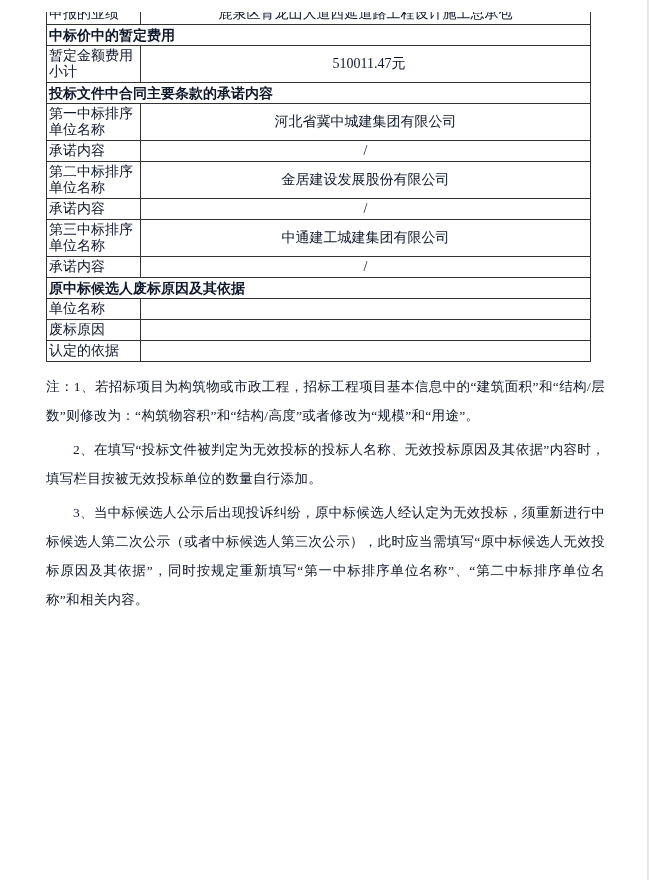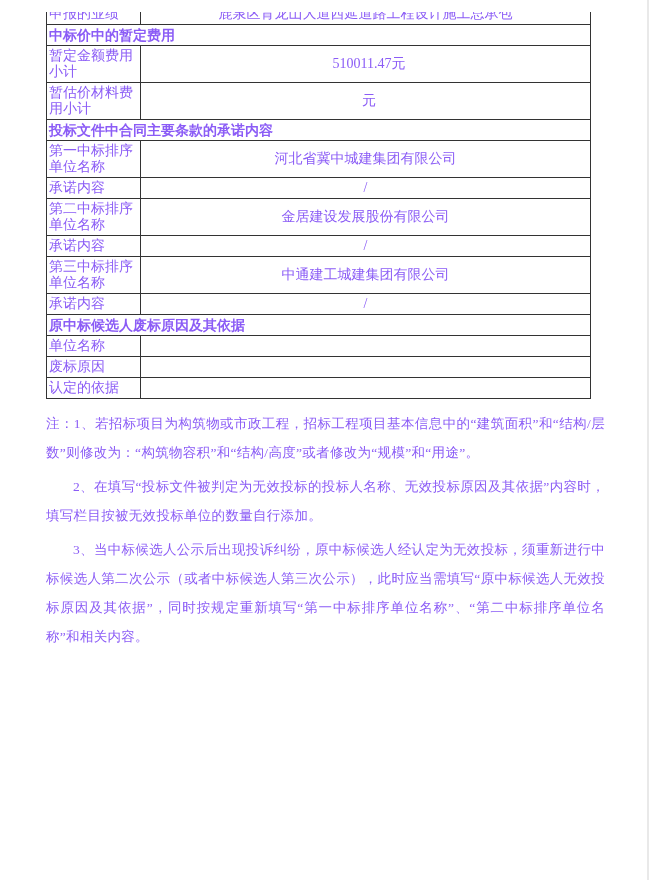--- a/index.html
+++ b/index.html
@@ -7,21 +7,21 @@
     padding: 0;
     background: #ffffff;
   }
   .page {
     position: relative;
     width: 649px;
     height: 880px;
     background: #ffffff;
     overflow: hidden;
     font-family: "Liberation Serif", "DejaVu Serif", serif;
-    color: #8b5cf6;
+    color: #0f172a;
   }
   .page-edge-right {
     position: absolute;
     top: 0;
     right: 0;
     width: 2px;
     height: 100%;
     background: #e9e9e9;
   }
   
@@ -85,24 +85,20 @@
             <td class="label-cell">申报的业绩</td>
             <td class="value-cell">鹿泉区青龙山大道西延道路工程设计施工总承包</td>
           </tr>
           <tr>
             <td colspan="2" class="section-cell">中标价中的暂定费用</td>
           </tr>
           <tr class="kind-amount">
             <td class="label-cell">暂定金额费用小计</td>
             <td class="value-cell">510011.47元</td>
           </tr>
-          <tr class="kind-amount">
-            <td class="label-cell">暂估价材料费用小计</td>
-            <td class="value-cell">元</td>
-          </tr>
           <tr>
             <td colspan="2" class="section-cell">投标文件中合同主要条款的承诺内容</td>
           </tr>
           <tr class="kind-text">
             <td class="label-cell">第一中标排序单位名称</td>
             <td class="value-cell">河北省冀中城建集团有限公司</td>
           </tr>
           <tr class="kind-text">
             <td class="label-cell">承诺内容</td>
             <td class="value-cell">/</td>

